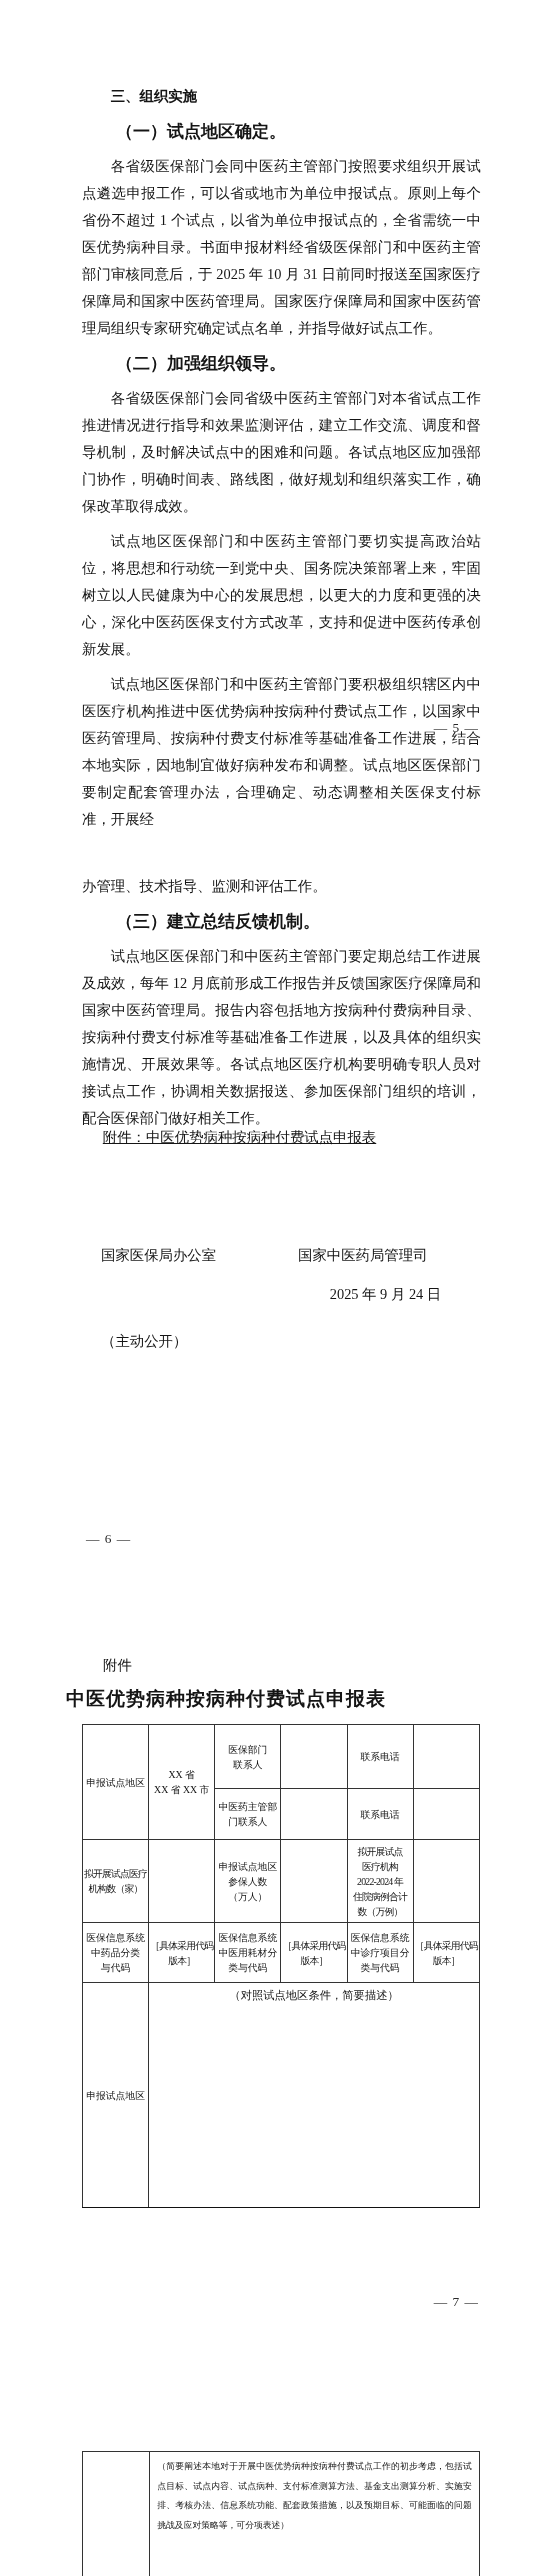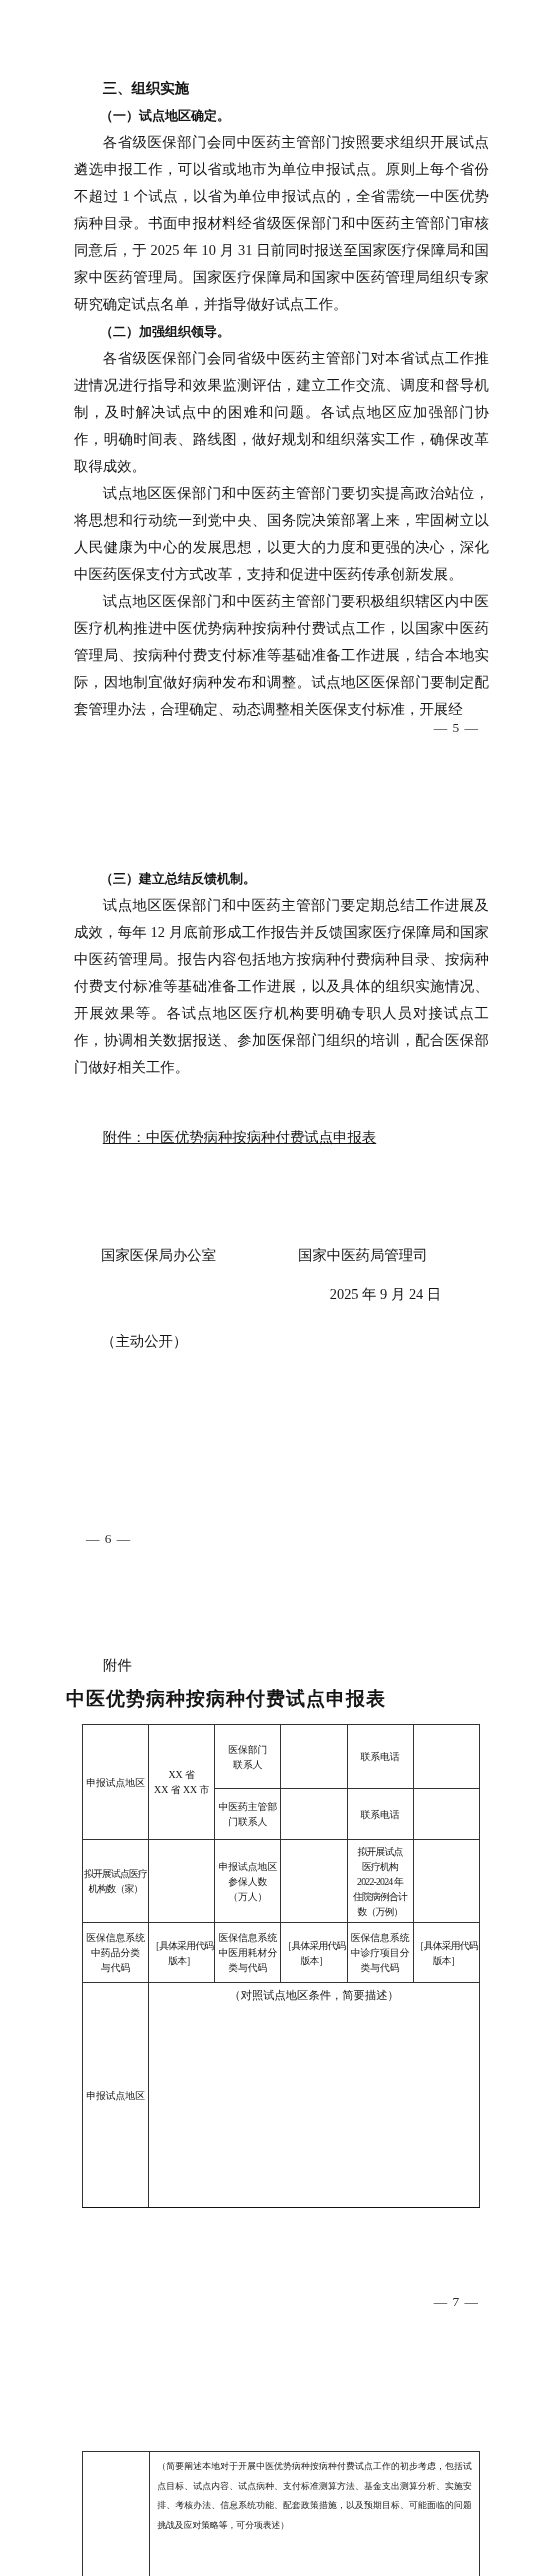--- a/index.html
+++ b/index.html
@@ -14,34 +14,34 @@
   }
   
   .textblock{
     position:absolute;
     left:74px;
     width:415px;
     font-size:14.4px;
     line-height:27px;
     text-align:justify;
   }
-  .textblock p{margin:0;text-indent:2em;}
+  .textblock p{margin:8px;text-indent:2em;}
   .textblock p.cont{text-indent:0;}
   .h-black{
     font-family:"DejaVu Sans","Liberation Sans",sans-serif;
     font-weight:700;
     text-indent:2em;
     margin:0;
     font-size:14.4px;
   }
   .h-kai{
     font-weight:700;
     text-indent:2em;
     margin:0;
-    font-size:13px;
+    font-size:17px;
   }
   
   .pagefooter{
     position:absolute;
     font-size:13.4px;
     color:#2a2a2a;
     letter-spacing:1px;
     white-space:nowrap;
   }
   .pf-right{left:74px;width:405px;text-align:right;}
@@ -132,20 +132,21 @@
     <p class="h-kai">（一）试点地区确定。</p>
     <p>各省级医保部门会同中医药主管部门按照要求组织开展试点遴选申报工作，可以省或地市为单位申报试点。原则上每个省份不超过 1 个试点，以省为单位申报试点的，全省需统一中医优势病种目录。书面申报材料经省级医保部门和中医药主管部门审核同意后，于 2025 年 10 月 31 日前同时报送至国家医疗保障局和国家中医药管理局。国家医疗保障局和国家中医药管理局组织专家研究确定试点名单，并指导做好试点工作。</p>
     <p class="h-kai">（二）加强组织领导。</p>
     <p>各省级医保部门会同省级中医药主管部门对本省试点工作推进情况进行指导和效果监测评估，建立工作交流、调度和督导机制，及时解决试点中的困难和问题。各试点地区应加强部门协作，明确时间表、路线图，做好规划和组织落实工作，确保改革取得成效。</p>
     <p>试点地区医保部门和中医药主管部门要切实提高政治站位，将思想和行动统一到党中央、国务院决策部署上来，牢固树立以人民健康为中心的发展思想，以更大的力度和更强的决心，深化中医药医保支付方式改革，支持和促进中医药传承创新发展。</p>
     <p>试点地区医保部门和中医药主管部门要积极组织辖区内中医医疗机构推进中医优势病种按病种付费试点工作，以国家中医药管理局、按病种付费支付标准等基础准备工作进展，结合本地实际，因地制宜做好病种发布和调整。试点地区医保部门要制定配套管理办法，合理确定、动态调整相关医保支付标准，开展经</p>
   </div>
   <div class="pagefooter pf-right" style="top:720px;">— 5 —</div>
 
   <div class="textblock" style="top:865px;">
+    <p class="cont">办管理、技术指导、监测和评估工作。</p>
     <p class="h-kai">（三）建立总结反馈机制。</p>
     <p>试点地区医保部门和中医药主管部门要定期总结工作进展及成效，每年 12 月底前形成工作报告并反馈国家医疗保障局和国家中医药管理局。报告内容包括地方按病种付费病种目录、按病种付费支付标准等基础准备工作进展，以及具体的组织实施情况、开展效果等。各试点地区医疗机构要明确专职人员对接试点工作，协调相关数据报送、参加医保部门组织的培训，配合医保部门做好相关工作。</p>
   </div>
   <div class="attach-line" style="top:1128px;">附件：中医优势病种按病种付费试点申报表</div>
   <div class="signer" style="top:1246px;left:101px;">国家医保局办公室</div>
   <div class="signer" style="top:1246px;left:298px;">国家中医药局管理司</div>
   <div class="sign-date" style="top:1285px;left:308px;">2025 年 9 月 24 日</div>
   <div class="disclosure" style="top:1332px;left:101px;">（主动公开）</div>
   <div class="pagefooter" style="top:1531px;left:86px;">— 6 —</div>
 

